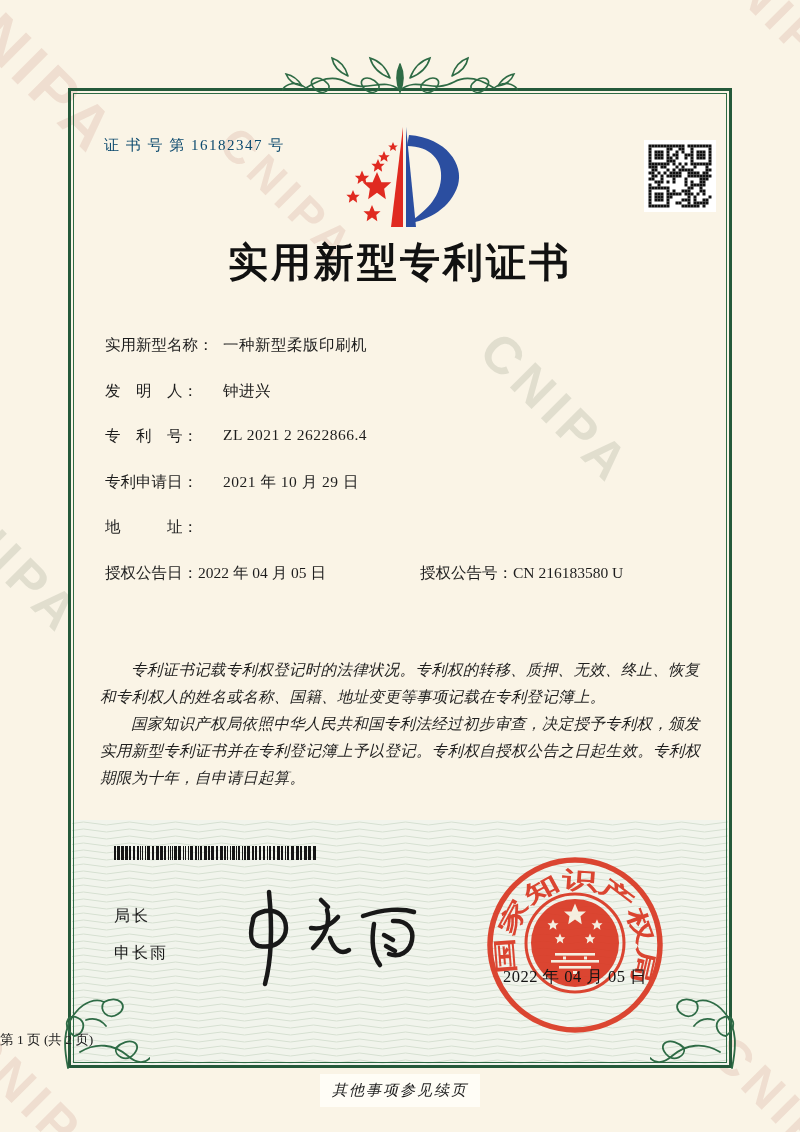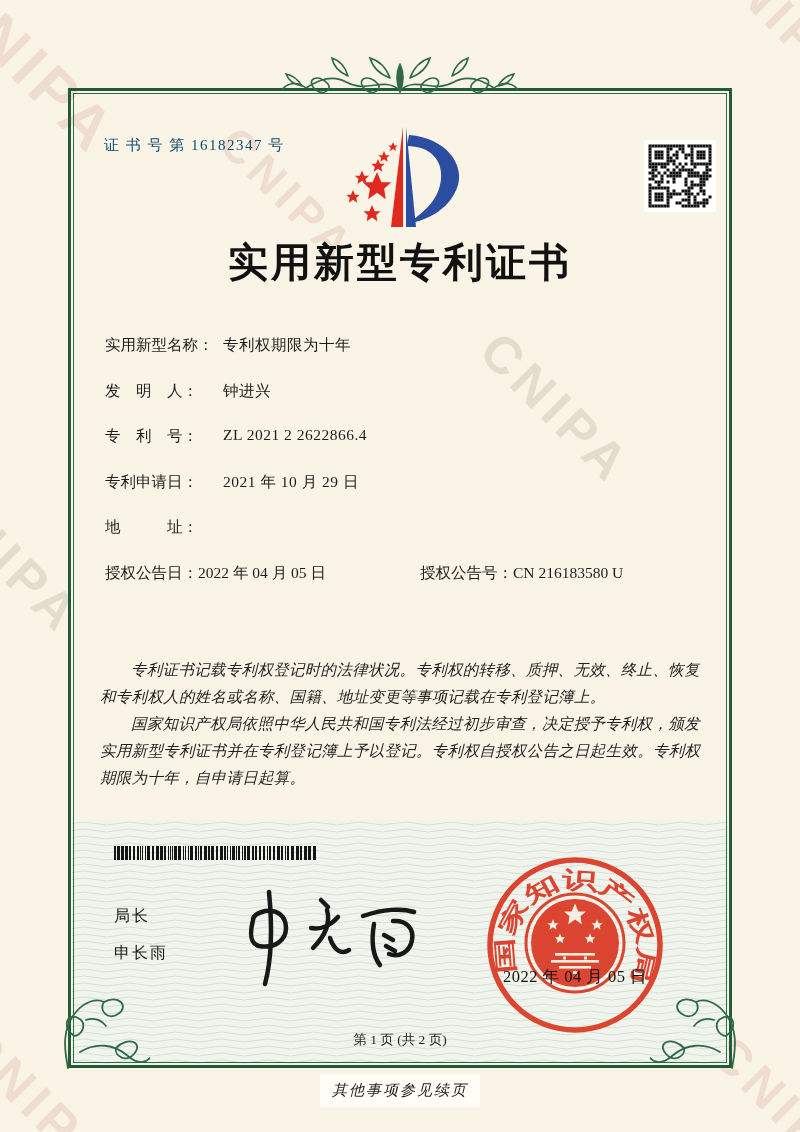--- a/index.html
+++ b/index.html
@@ -38,21 +38,21 @@
   #paragraphs{left:100px;top:657px;width:601px;font-size:15.5px;line-height:1.74;
               font-style:italic;color:#1f1f1f;letter-spacing:0.3px;}
   #paragraphs p{margin:0;text-indent:2em;}
   #barcode{left:114px;top:846px;}
   #director-title{left:114px;top:906px;font-size:16px;color:#1a1a1a;letter-spacing:2px;}
   #director-name{left:114px;top:943px;font-size:16px;color:#1a1a1a;letter-spacing:2px;}
   #signature{left:225px;top:878px;}
   #seal{left:483px;top:853px;}
   #seal-date{left:483px;top:966px;width:184px;text-align:center;font-size:16.5px;
              color:#141414;letter-spacing:0.5px;z-index:5;}
-  #page-footer{left:0;right:0;top:1031px;text-align:center;font-size:13.5px;color:#222;}
+  #page-footer{left:0;right:0;top:1031px;font-size:13.5px;color:#222;}
   #continuation{left:0;right:0;top:1074px;text-align:center;}
   #continuation span{display:inline-block;background:#fffdf6;padding:7px 12px;
                      font-size:15px;font-style:italic;color:#1c1c1c;letter-spacing:2px;}
 </style>
 </head>
 <body>
 
 <div id="page">
 
   <div class="wm wm-pink" style="left:-80px;top:30px;font-size:62px;">CNIPA</div>
@@ -383,21 +383,21 @@
       <rect x="49.5" y="64.5" width="3" height="3" fill="#111"></rect>
       <rect x="52.5" y="64.5" width="3" height="3" fill="#111"></rect>
       <rect x="58.5" y="64.5" width="3" height="3" fill="#111"></rect>
     </svg>
 
   <div class="abs" id="title">实用新型专利证书</div>
 
   <div class="abs" id="fields">
     <div class="frow">
       <span class="flabel">实用新型名称：</span>
-      <span class="fvalue">专利权期限为十年</span>
+      <span class="fvalue">一种新型柔版印刷机</span>
     </div>
     <div class="frow">
       <span class="flabel">发　明　人：</span>
       <span class="fvalue">钟进兴</span>
     </div>
     <div class="frow">
       <span class="flabel">专　利　号：</span>
       <span class="fvalue">ZL 2021 2 2622866.4</span>
     </div>
     <div class="frow">

